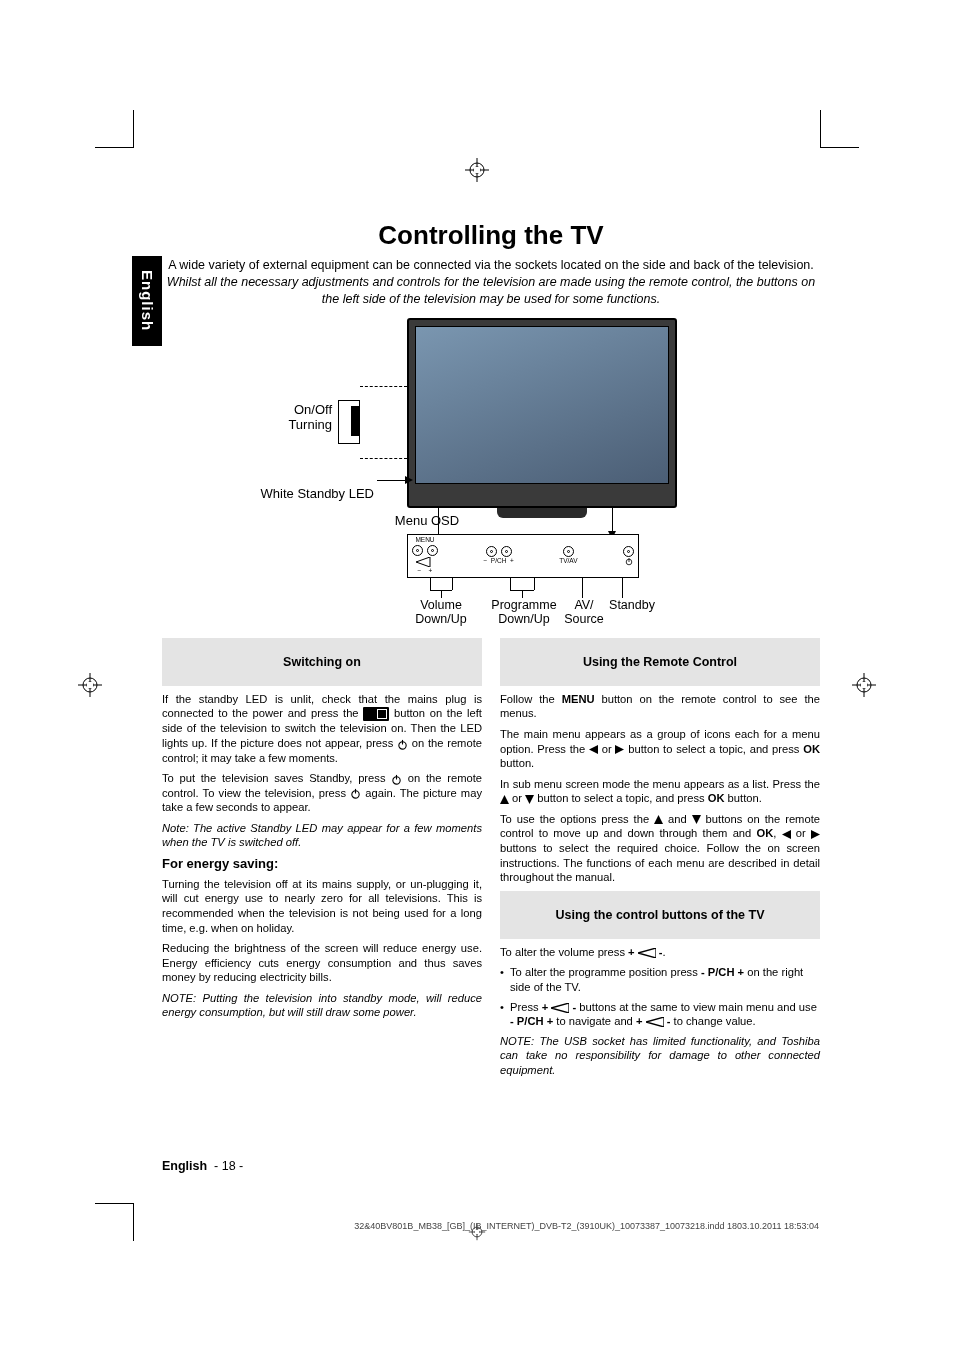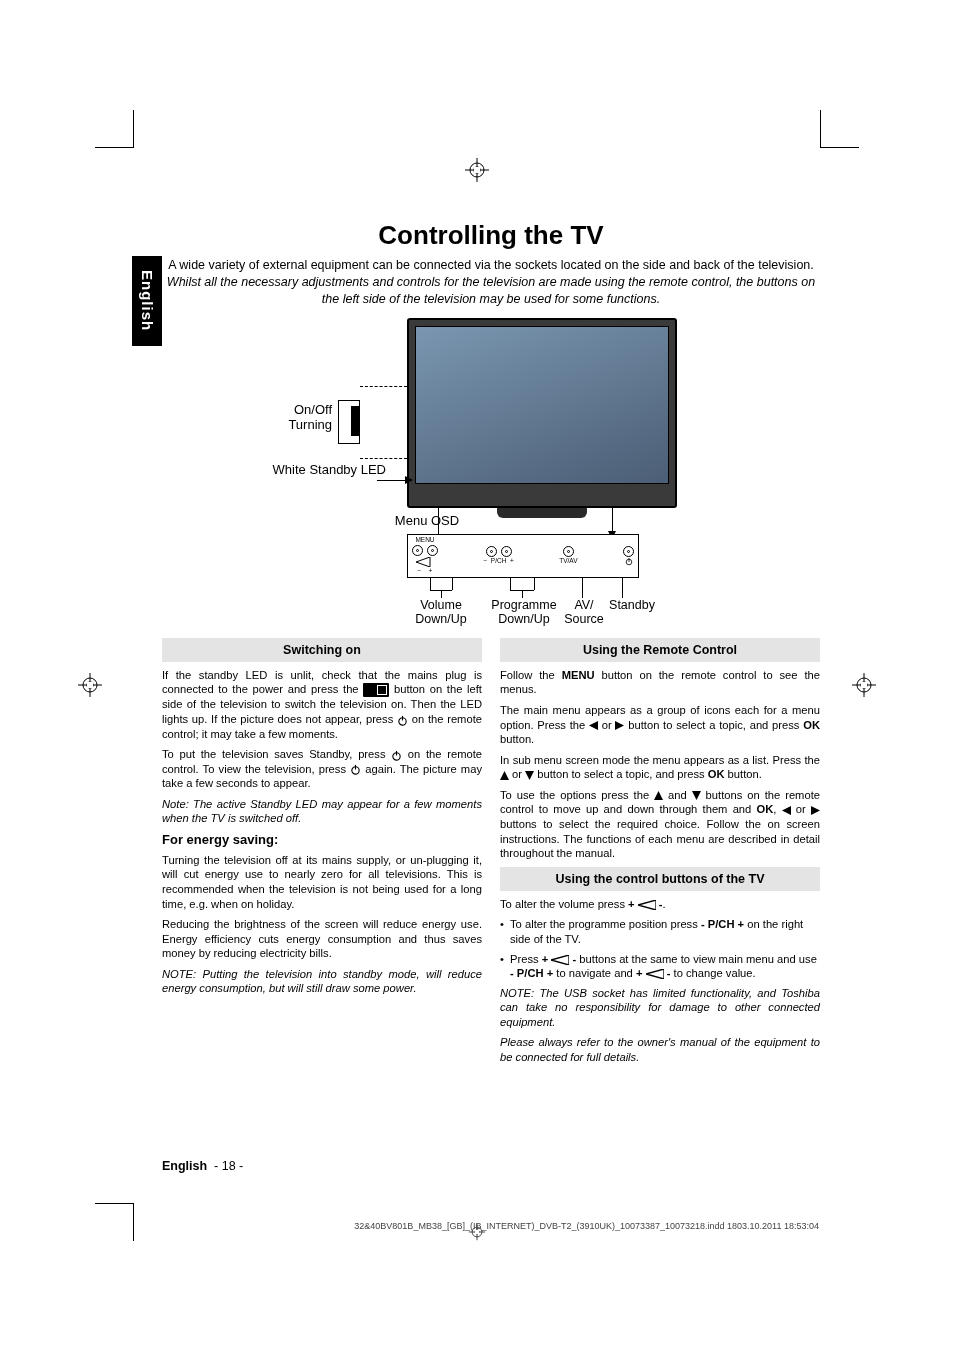--- a/index.html
+++ b/index.html
@@ -151,21 +151,21 @@
     display: flex;
     gap: 18px;
   }
   .col { flex: 1; font-size: 11.2px; line-height: 1.3; }
   .col p { margin-bottom: 6px; text-align: justify; }
   .section-bar {
     background: #e4e4e4;
     text-align: center;
     font-weight: bold;
     font-size: 12.5px;
-    padding: 4px 0;
+    padding: 16px 0;
     margin: 2px 0 6px 0;
   }
   .h3 { font-weight: bold; font-size: 13px; margin: 6px 0 4px 0; }
   .italic { font-style: italic; }
   .switch-icon {
     display:inline-block;width:26px;height:14px;background:#000;position:relative;vertical-align:middle;border-radius:1px;
   }
   .switch-icon::after{content:"";position:absolute;right:2px;top:2px;bottom:2px;width:8px;border:1.5px solid #fff;}
   .bullet-row { display:flex; margin-bottom:5px; }
   .bullet-row .b { width:10px; flex-shrink:0; }
@@ -254,21 +254,21 @@
     </div>
     <div class="tv-stand"></div>
     <div class="switch-block"></div>
     <div class="switch-notch"></div>
 
     <div class="dashed-line" style="top:68px;left:198px;width:47px;"></div>
     <div class="dashed-line" style="top:140px;left:198px;width:47px;"></div>
 
     <div class="label" style="top:84px;left:100px;width:70px;white-space:pre-line;">On/Off
 Turning</div>
-    <div class="label" style="top:144px;left:92px;width:120px;margin-left:12px;">White Standby LED</div>
+    <div class="label" style="top:168px;left:92px;width:120px;">White Standby LED</div>
     <div class="arrow-h" style="top:162px;left:215px;width:30px;"></div>
     <svg style="position:absolute;top:158px;left:243px;" width="8" height="8">
         <polygon points="0,0 8,4 0,8" fill="#000"></polygon>
       </svg>
 
     <div class="arrow-v" style="top:190px;left:276px;height:26px;"></div>
     <div class="arrow-v" style="top:190px;left:450px;height:26px;"></div>
     <svg style="position:absolute;top:213px;left:446px;" width="8" height="8">
         <polygon points="0,0 8,0 4,8" fill="#000"></polygon>
       </svg>
@@ -402,21 +402,20 @@
         <div class="b">•</div>
         <div>
           <span>Press </span><b>+ </b><svg class="volicon" viewBox="0 0 18 10">
               <polygon points="0,5 18,0 18,10" fill="none" stroke="#000" stroke-width="1.3"></polygon>
             </svg><b> -</b><span> buttons at the same to view main menu and use </span><b>- P/CH +</b><span> to navigate and </span><b>+ </b><svg class="volicon" viewBox="0 0 18 10">
               <polygon points="0,5 18,0 18,10" fill="none" stroke="#000" stroke-width="1.3"></polygon>
             </svg><b> -</b><span> to change value.</span>
         </div>
       </div>
       <p class="italic">NOTE: The USB socket has limited functionality, and Toshiba can take no responsibility for damage to other connected equipment.</p>
-      <p class="italic">Please always refer to the owner's manual of the equipment to be connected for full details.</p>
     </div>
   </div>
 
   <div class="footer-page">
     <b>English</b>&nbsp;&nbsp;<span>- 18 -</span>
   </div>
 </div>
 
 <div class="imprint">
   <span>32&amp;40BV801B_MB38_[GB]_(IB_INTERNET)_DVB-T2_(3910UK)_10073387_10073218.indd   18</span>

